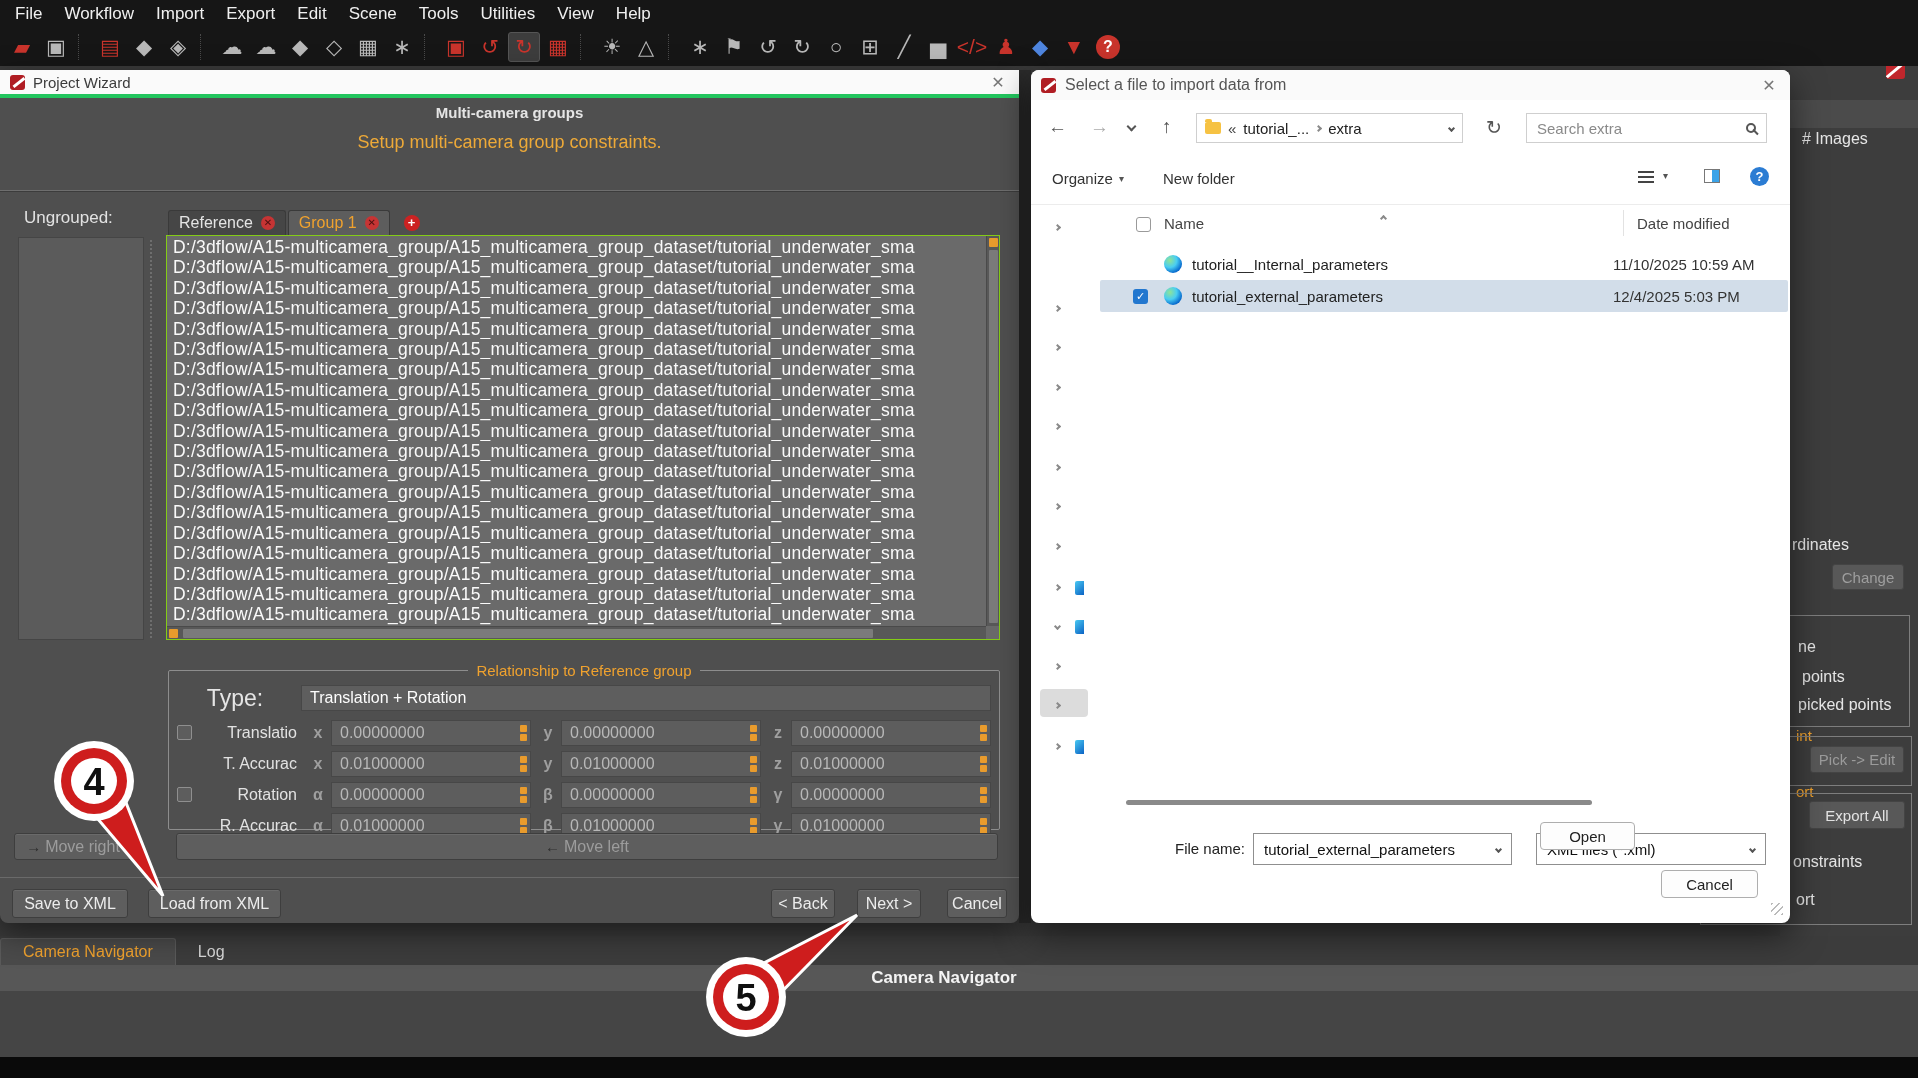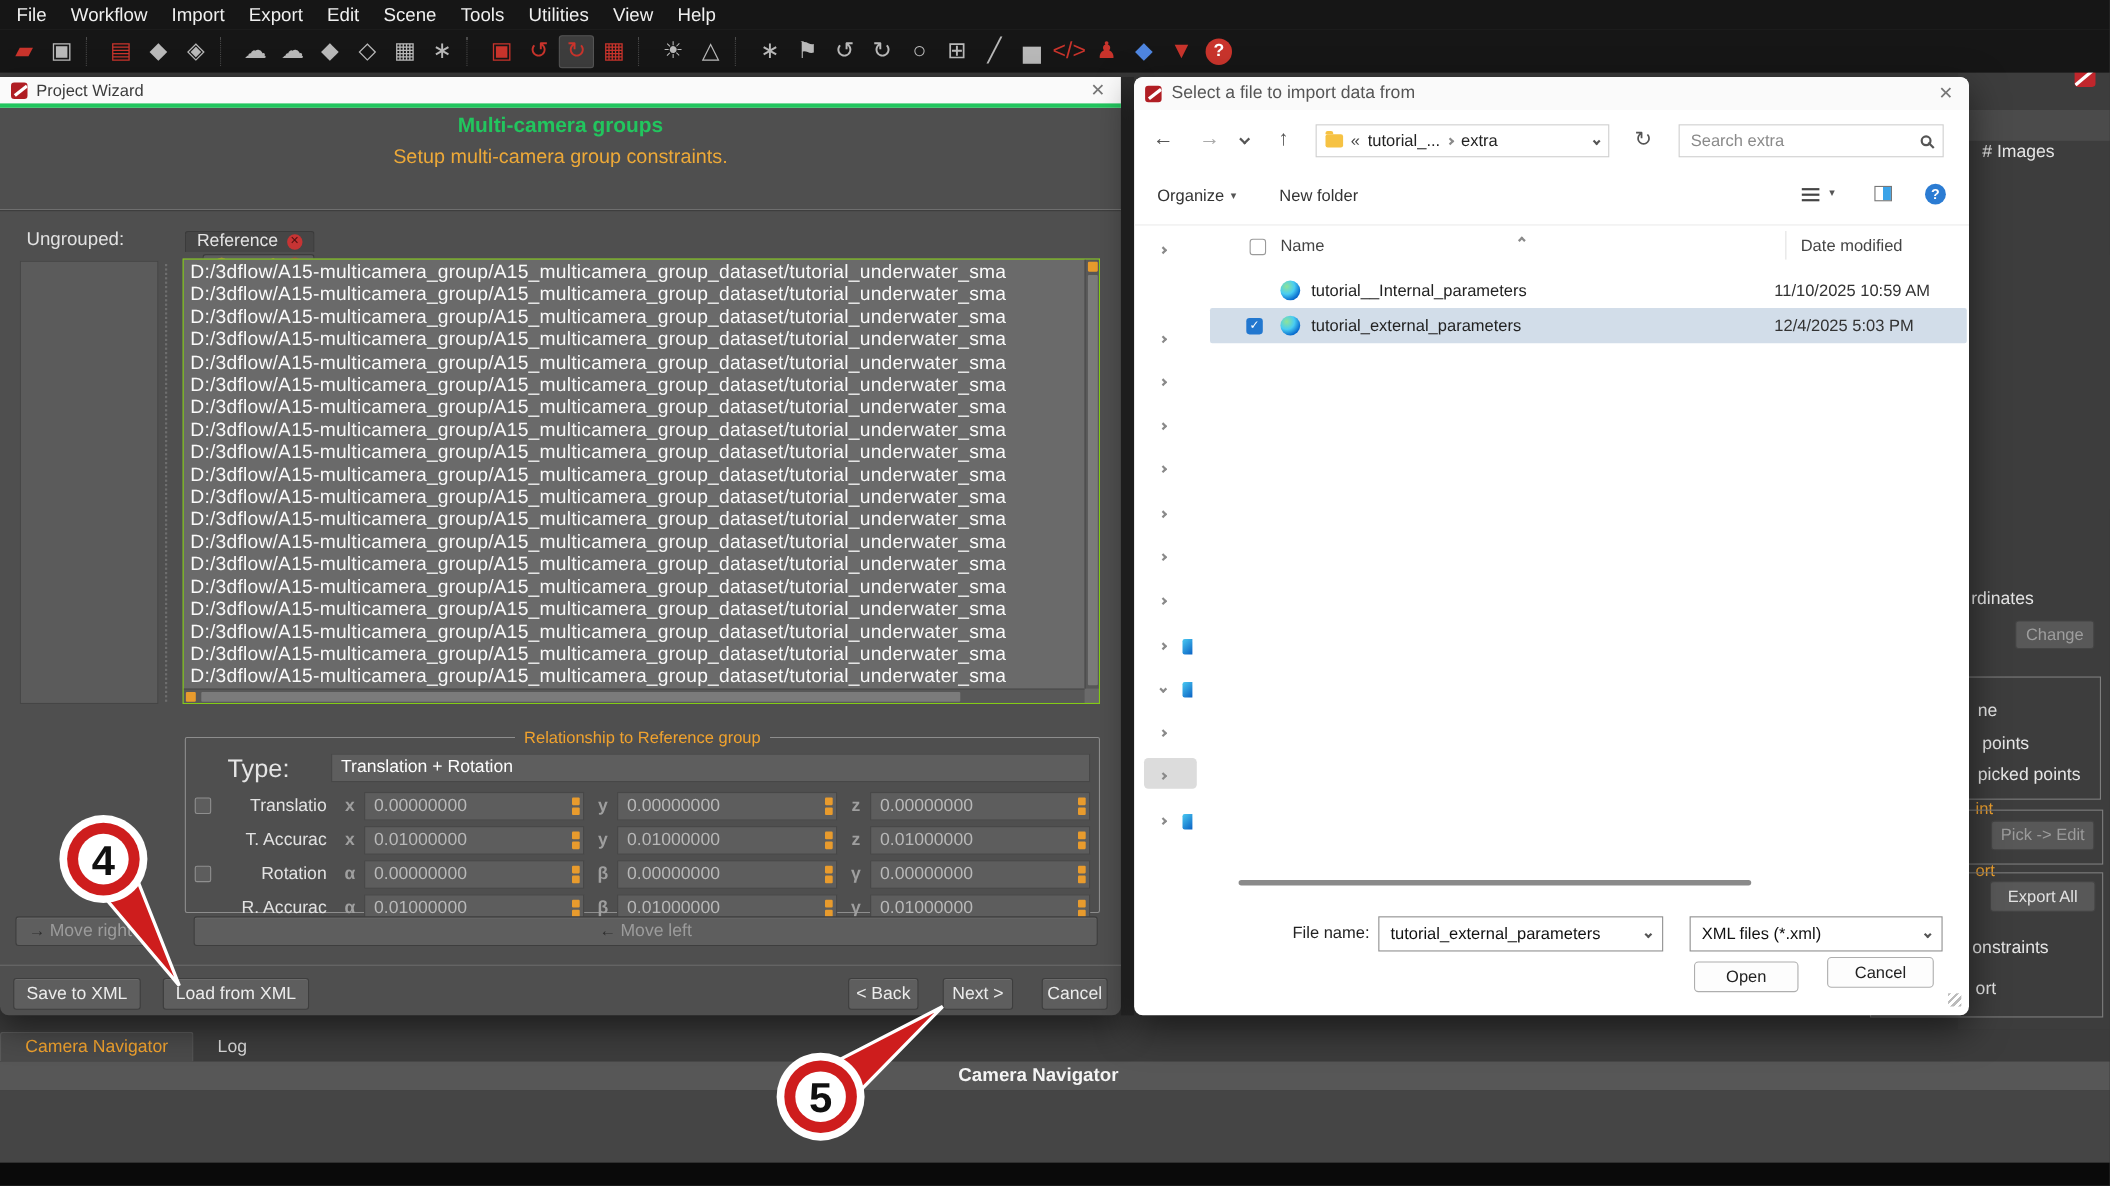--- a/index.html
+++ b/index.html
@@ -24,21 +24,21 @@
   .rp-btn { background:#585858; border:1px solid #444; border-radius:3px; font-size:15px; display:flex; align-items:center; justify-content:center; z-index:1; }
   .rp-box { border:1px solid #7e7e7e; z-index:1; }
 
   
   #wizard { left:0; top:70px; width:1019px; height:853px; background:#4f4f4f; border-radius:0 8px 8px 8px; box-shadow:0 10px 30px rgba(0,0,0,.5); z-index:10; }
   .dlg-titlebar { left:0; top:0; right:0; height:28px; background:#fafafa; border-radius:0 8px 0 0; display:flex; align-items:center; padding:0 10px; border-bottom:4px solid #22c55e;}
   .dlg-title { color:#3c3c3c; font-size:15px; margin-left:8px; }
   .dlg-x { margin-left:auto; color:#777; font-size:16px; width:22px; text-align:center; }
   .logo { width:15px; height:15px; background:#b01d23; border-radius:3px; position:relative; overflow:hidden; flex:none;}
   .logo::after { content:""; position:absolute; left:2px; top:6px; width:14px; height:3px; background:#fff; transform:rotate(-38deg); }
-  .wz-head { width:100%; text-align:center; color:#22c55e; font-weight:bold; font-size:19px; }
+  .wz-head { width:100%; text-align:center; color:#e5e5e5; font-weight:bold; font-size:15px; }
   .wz-sub  { width:100%; text-align:center; color:#eda938; font-size:18px; }
   .wz-hr { left:0; right:0; height:0; border-top:1px solid #6e6e6e; border-bottom:1px solid #3c3c3c; }
   .wz-label { color:#e2e2e2; font-size:17px; }
   .wtabbar { display:flex; align-items:flex-end; gap:2px; }
   .wtab { height:25px; display:flex; align-items:center; gap:8px; padding:0 10px; font-size:16px; background:#464646; color:#e4e4e4; border:1px solid #3a3a3a; border-bottom:none; border-radius:3px 3px 0 0;}
   .wtab.sel { background:#5d5d5d; color:#f0a22e; }
   .tabx { width:14px; height:14px; border-radius:50%; background:#c63434; color:#4d0f0f; font-size:10px; line-height:14px; text-align:center; flex:none;}
   .tabplus { width:16px; height:16px; border-radius:50%; background:#cc2222; color:#fff; font-size:13px; font-weight:bold; line-height:16px; text-align:center; margin:0 0 4px 12px;}
   #wfilelist { background:#6a6a6a; border:1px solid #84cc16; overflow:hidden; }
   .wrow { color:#fafafa; font-size:17.5px; line-height:20.4px; white-space:nowrap; overflow:hidden; padding-left:6px; letter-spacing:.2px;}
@@ -201,21 +201,21 @@
     <span class="dlg-x">✕</span>
   </div>
   <div class="abs wz-head" style="top:34px;">Multi-camera groups</div>
   <div class="abs wz-sub" style="top:62px;">Setup multi-camera group constraints.</div>
   <div class="abs wz-hr" style="top:120px;"></div>
 
   <div class="abs wz-label" style="left:24px; top:138px;">Ungrouped:</div>
   <div class="abs" style="left:18px; top:167px; width:126px; height:403px; background:#5b5b5b; border:1px solid #454545;"></div>
   <div class="abs" style="left:150px; top:170px; width:5px; height:398px; border-left:2px dotted #6e6e6e;"></div>
 
-  <div class="abs wtabbar" style="left:168px; top:140px; height:25px;flex-direction:column;">
+  <div class="abs wtabbar" style="left:168px; top:140px; height:25px;">
     <div class="wtab">
       <span>Reference</span>
       <span class="tabx">✕</span>
     </div>
     <div class="wtab sel">
       <span>Group 1</span>
       <span class="tabx">✕</span>
     </div>
     <div class="tabplus">+</div>
   </div>
@@ -518,21 +518,21 @@
   <div class="abs" style="left:95px; top:730px; width:466px; height:5px; background:#8a8a8a; border-radius:3px;"></div>
   <span class="abs hdr-text" style="left:140px; top:770px; width:74px; text-align:right; color:#222;">File name:</span>
   <div class="abs fd-input" style="left:222px; top:763px; width:259px; height:32px;">
     <span>tutorial_external_parameters</span>
     <span class="chv down sm" style="margin-left:auto;"></span>
   </div>
   <div class="abs fd-input" style="left:505px; top:763px; width:230px; height:32px;">
     <span>XML files (*.xml)</span>
     <span class="chv down sm" style="margin-left:auto;"></span>
   </div>
-  <div class="abs fd-btn" style="left:509px; top:804px; width:95px; height:28px;">
+  <div class="abs fd-btn" style="left:509px; top:752px; width:95px; height:28px;">
       <span>Open</span>
     </div>
   <div class="abs fd-btn" style="left:630px; top:800px; width:97px; height:28px;">
       <span>Cancel</span>
     </div>
   <div class="abs" style="left:740px; top:833px; width:12px; height:12px; background:repeating-linear-gradient(135deg,#bbb 0 2px,transparent 2px 5px);"></div>
 </div>
 
 <div id="btabs" class="abs">
   <div class="btab sel">

